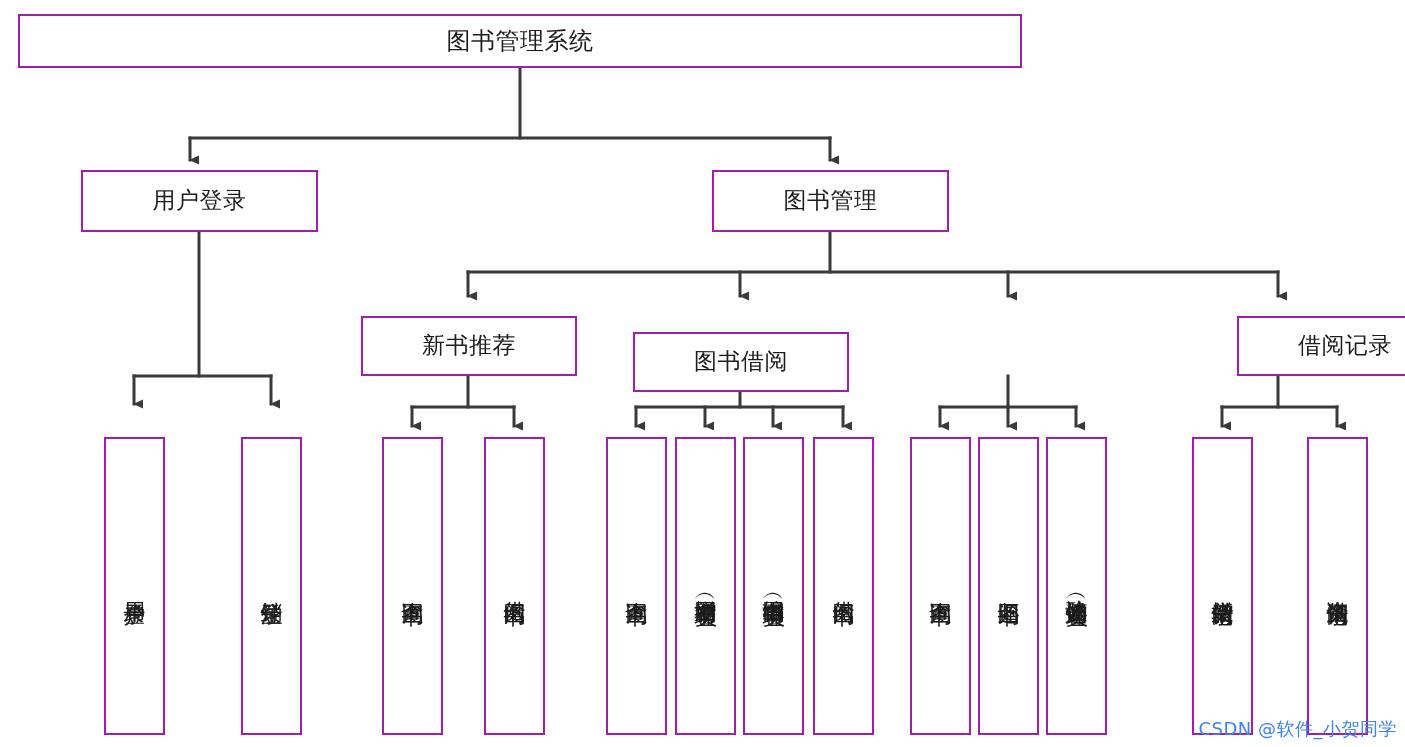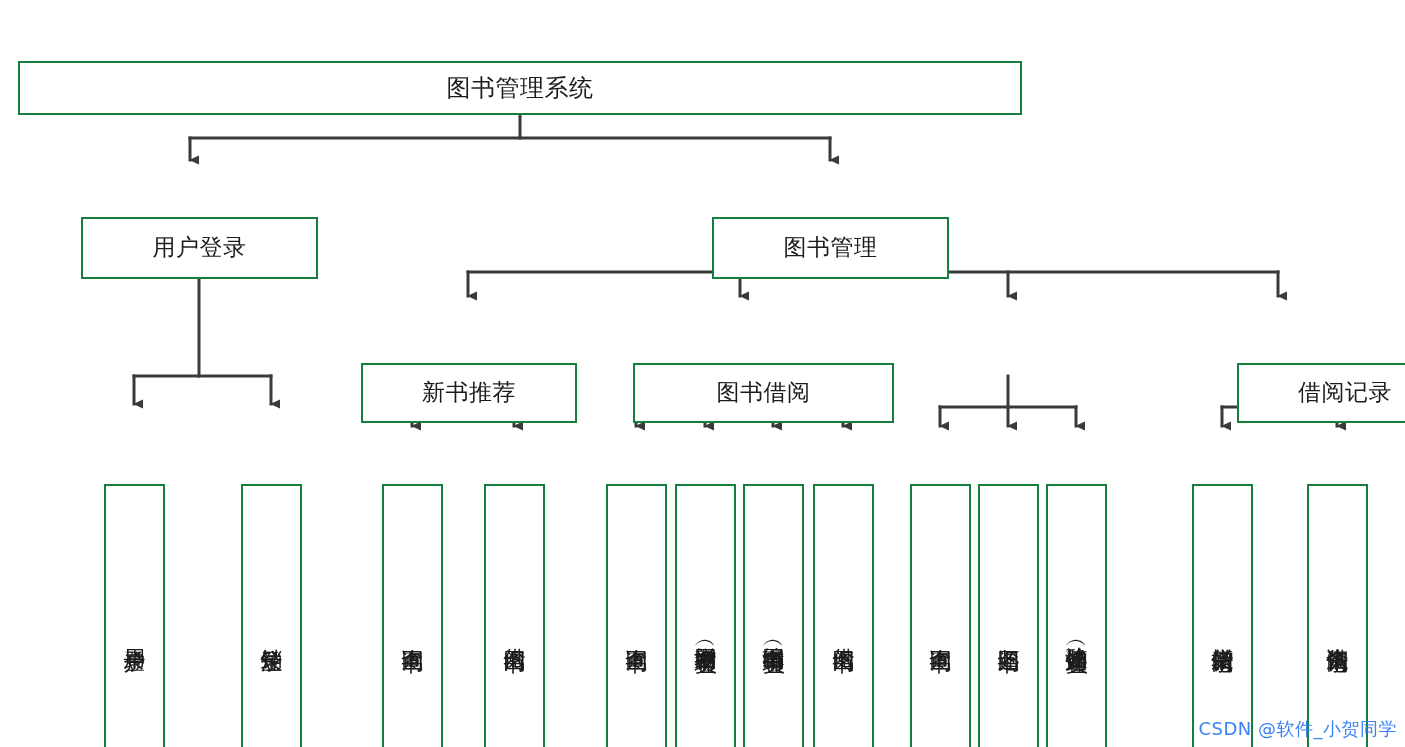--- a/index.html
+++ b/index.html
@@ -21,25 +21,24 @@
     position: absolute;
     left: 0;
     top: 0;
     width: 1405px;
     height: 747px;
   }
   .node-box {
     position: absolute;
     box-sizing: border-box;
     background: #ffffff;
-    border: 2px solid #15803d;
+    border: 2px solid #a21caf;
     display: flex;
     align-items: center;
     justify-content: center;
-    margin-top: 47px;
   }
   .node-label-h {
     font-size: 23px;
     color: #1c1c1c;
     line-height: 1.1;
     white-space: nowrap;
     letter-spacing: 0.5px;
   }
   .node-label-v {
     font-size: 22px;
@@ -127,21 +126,21 @@
   </div>
 
   <div class="node-box" style="left:361px; top:316px; width:216px; height:60px;">
     <span class="node-label-h">新书推荐</span>
   </div>
 
   <div class="node-box" style="left:712px; top:170px; width:237px; height:62px;">
     <span class="node-label-h">图书管理</span>
   </div>
 
-  <div class="node-box" style="left:633px; top:316px; width:261px; height:60px;">
+  <div class="node-box" style="left:633px; top:332px; width:216px; height:60px;">
     <span class="node-label-h">图书借阅</span>
   </div>
 
 
   <div class="node-box" style="left:1237px; top:316px; width:216px; height:60px;">
     <span class="node-label-h">借阅记录</span>
   </div>
 
   <div class="node-box" style="left:104px; top:437px; width:61px; height:298px;">
     <span class="node-label-v">用户登录</span>

